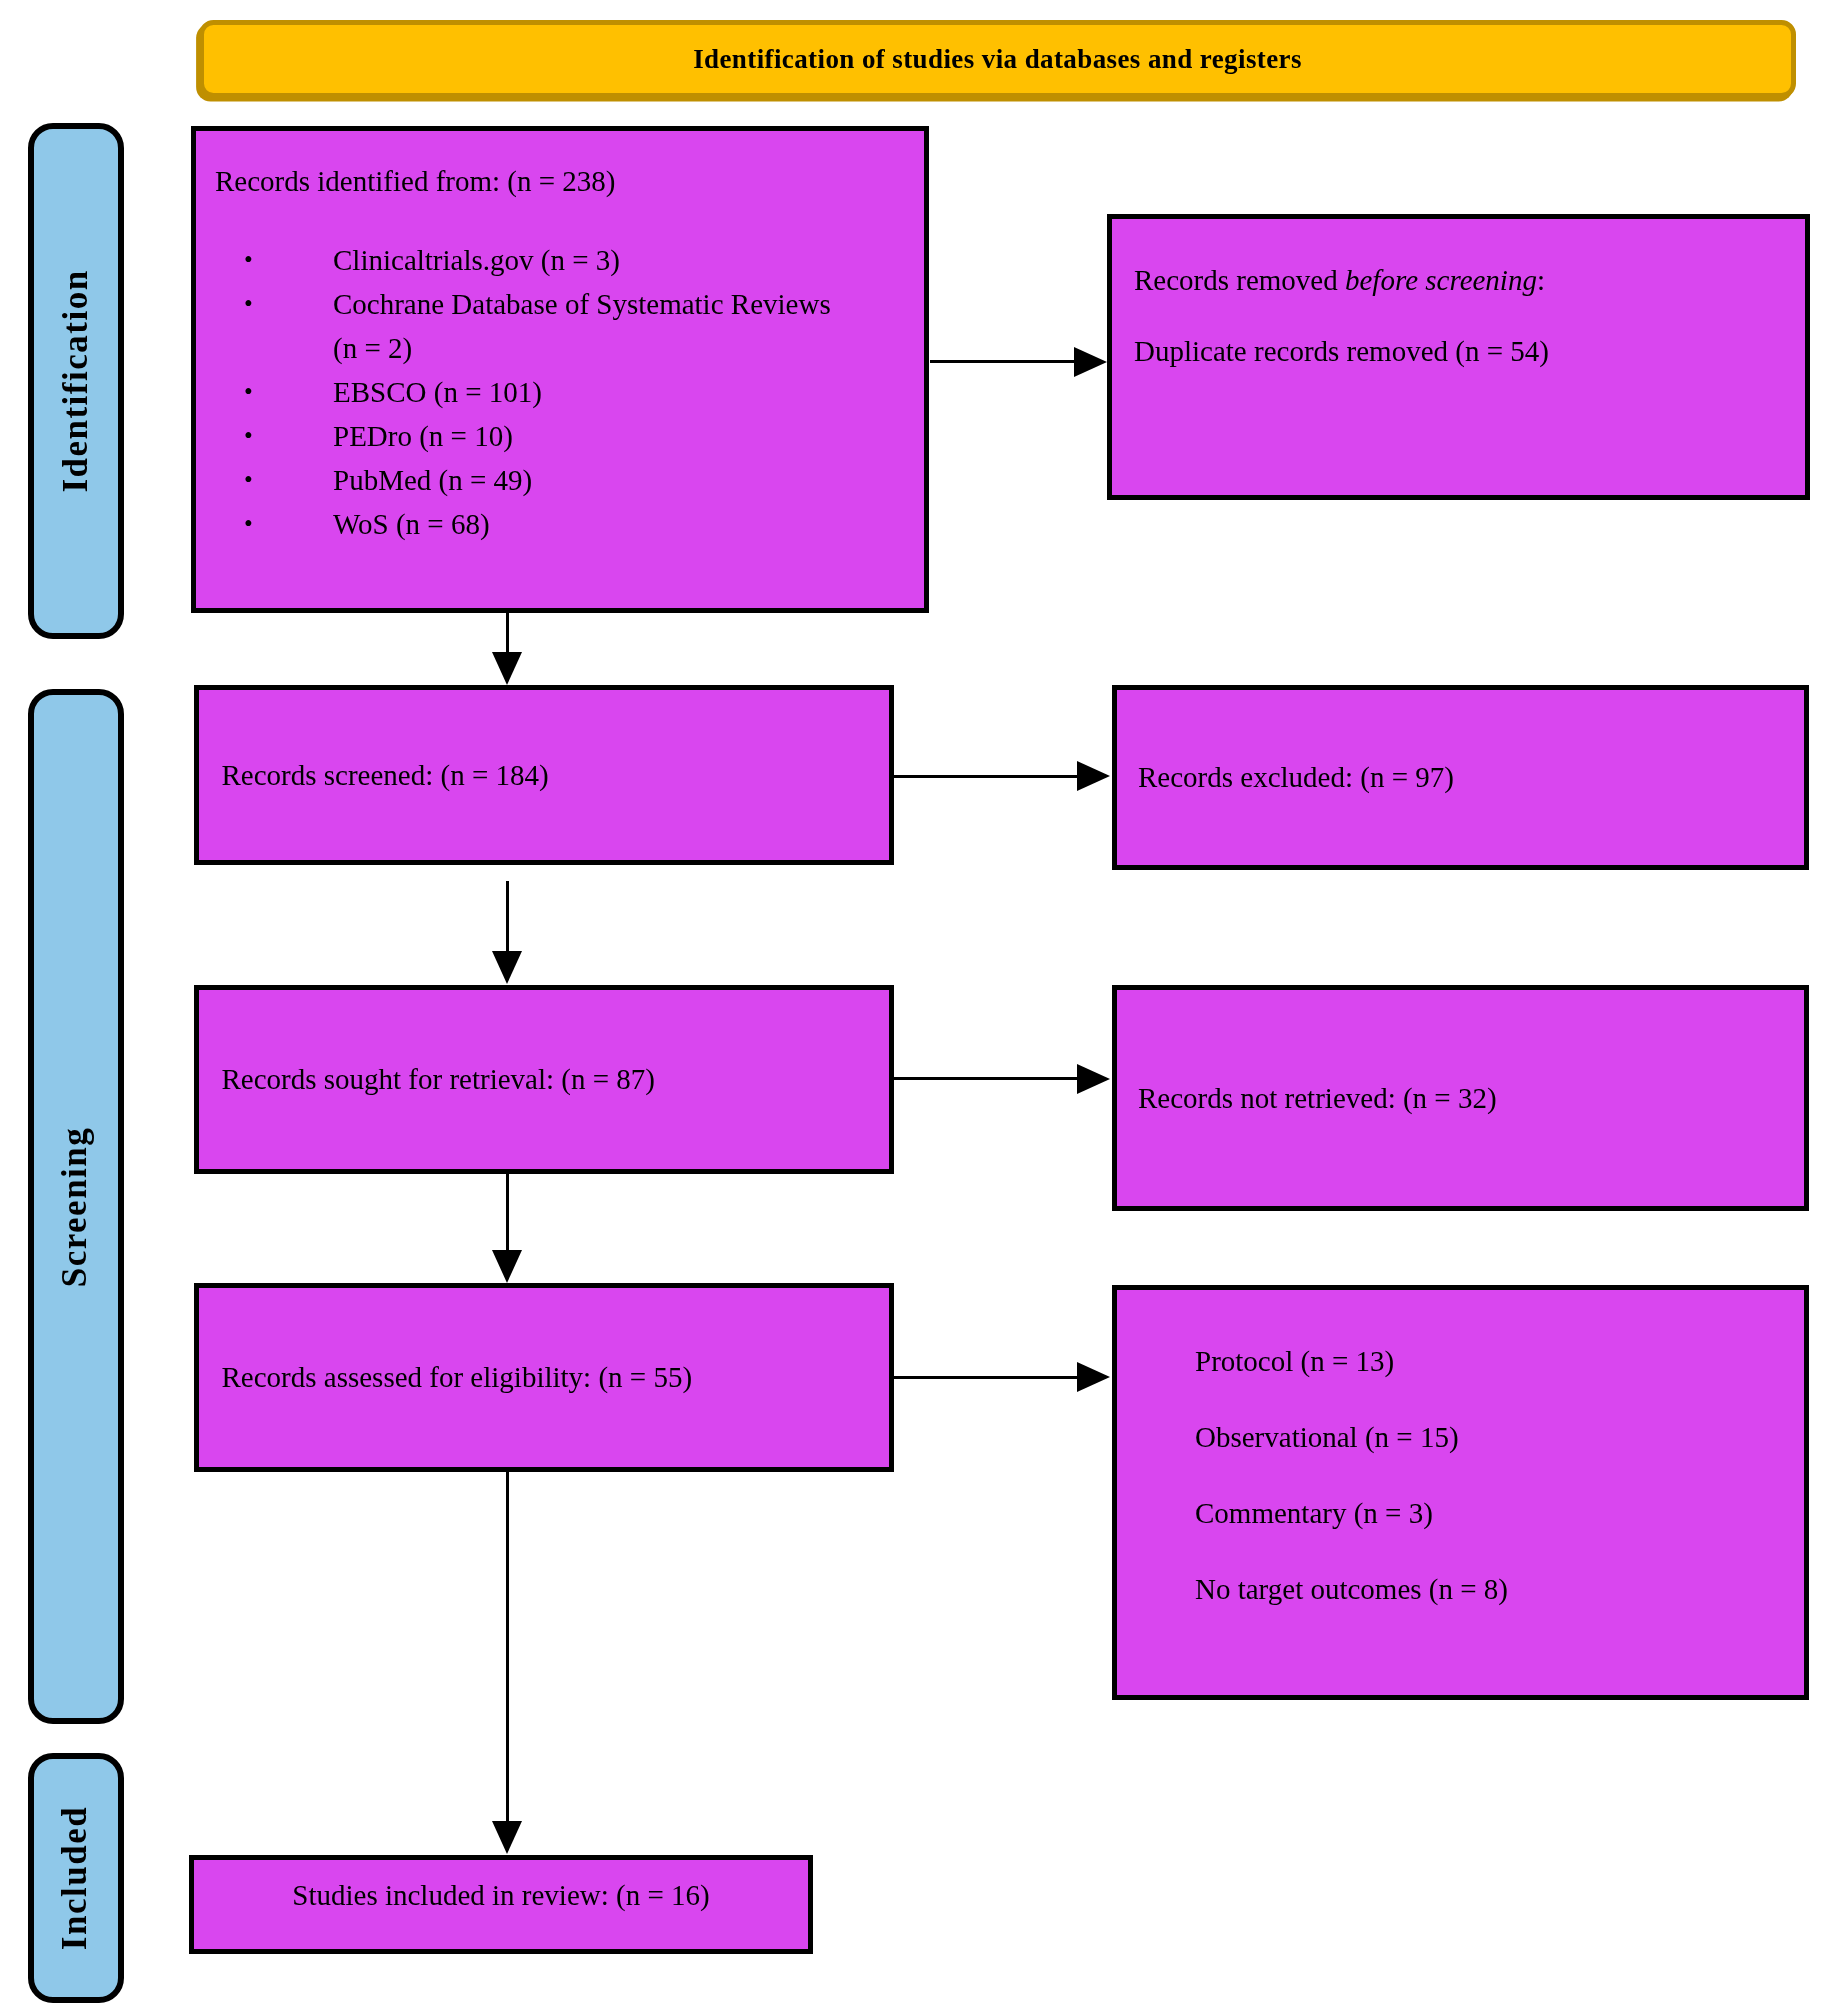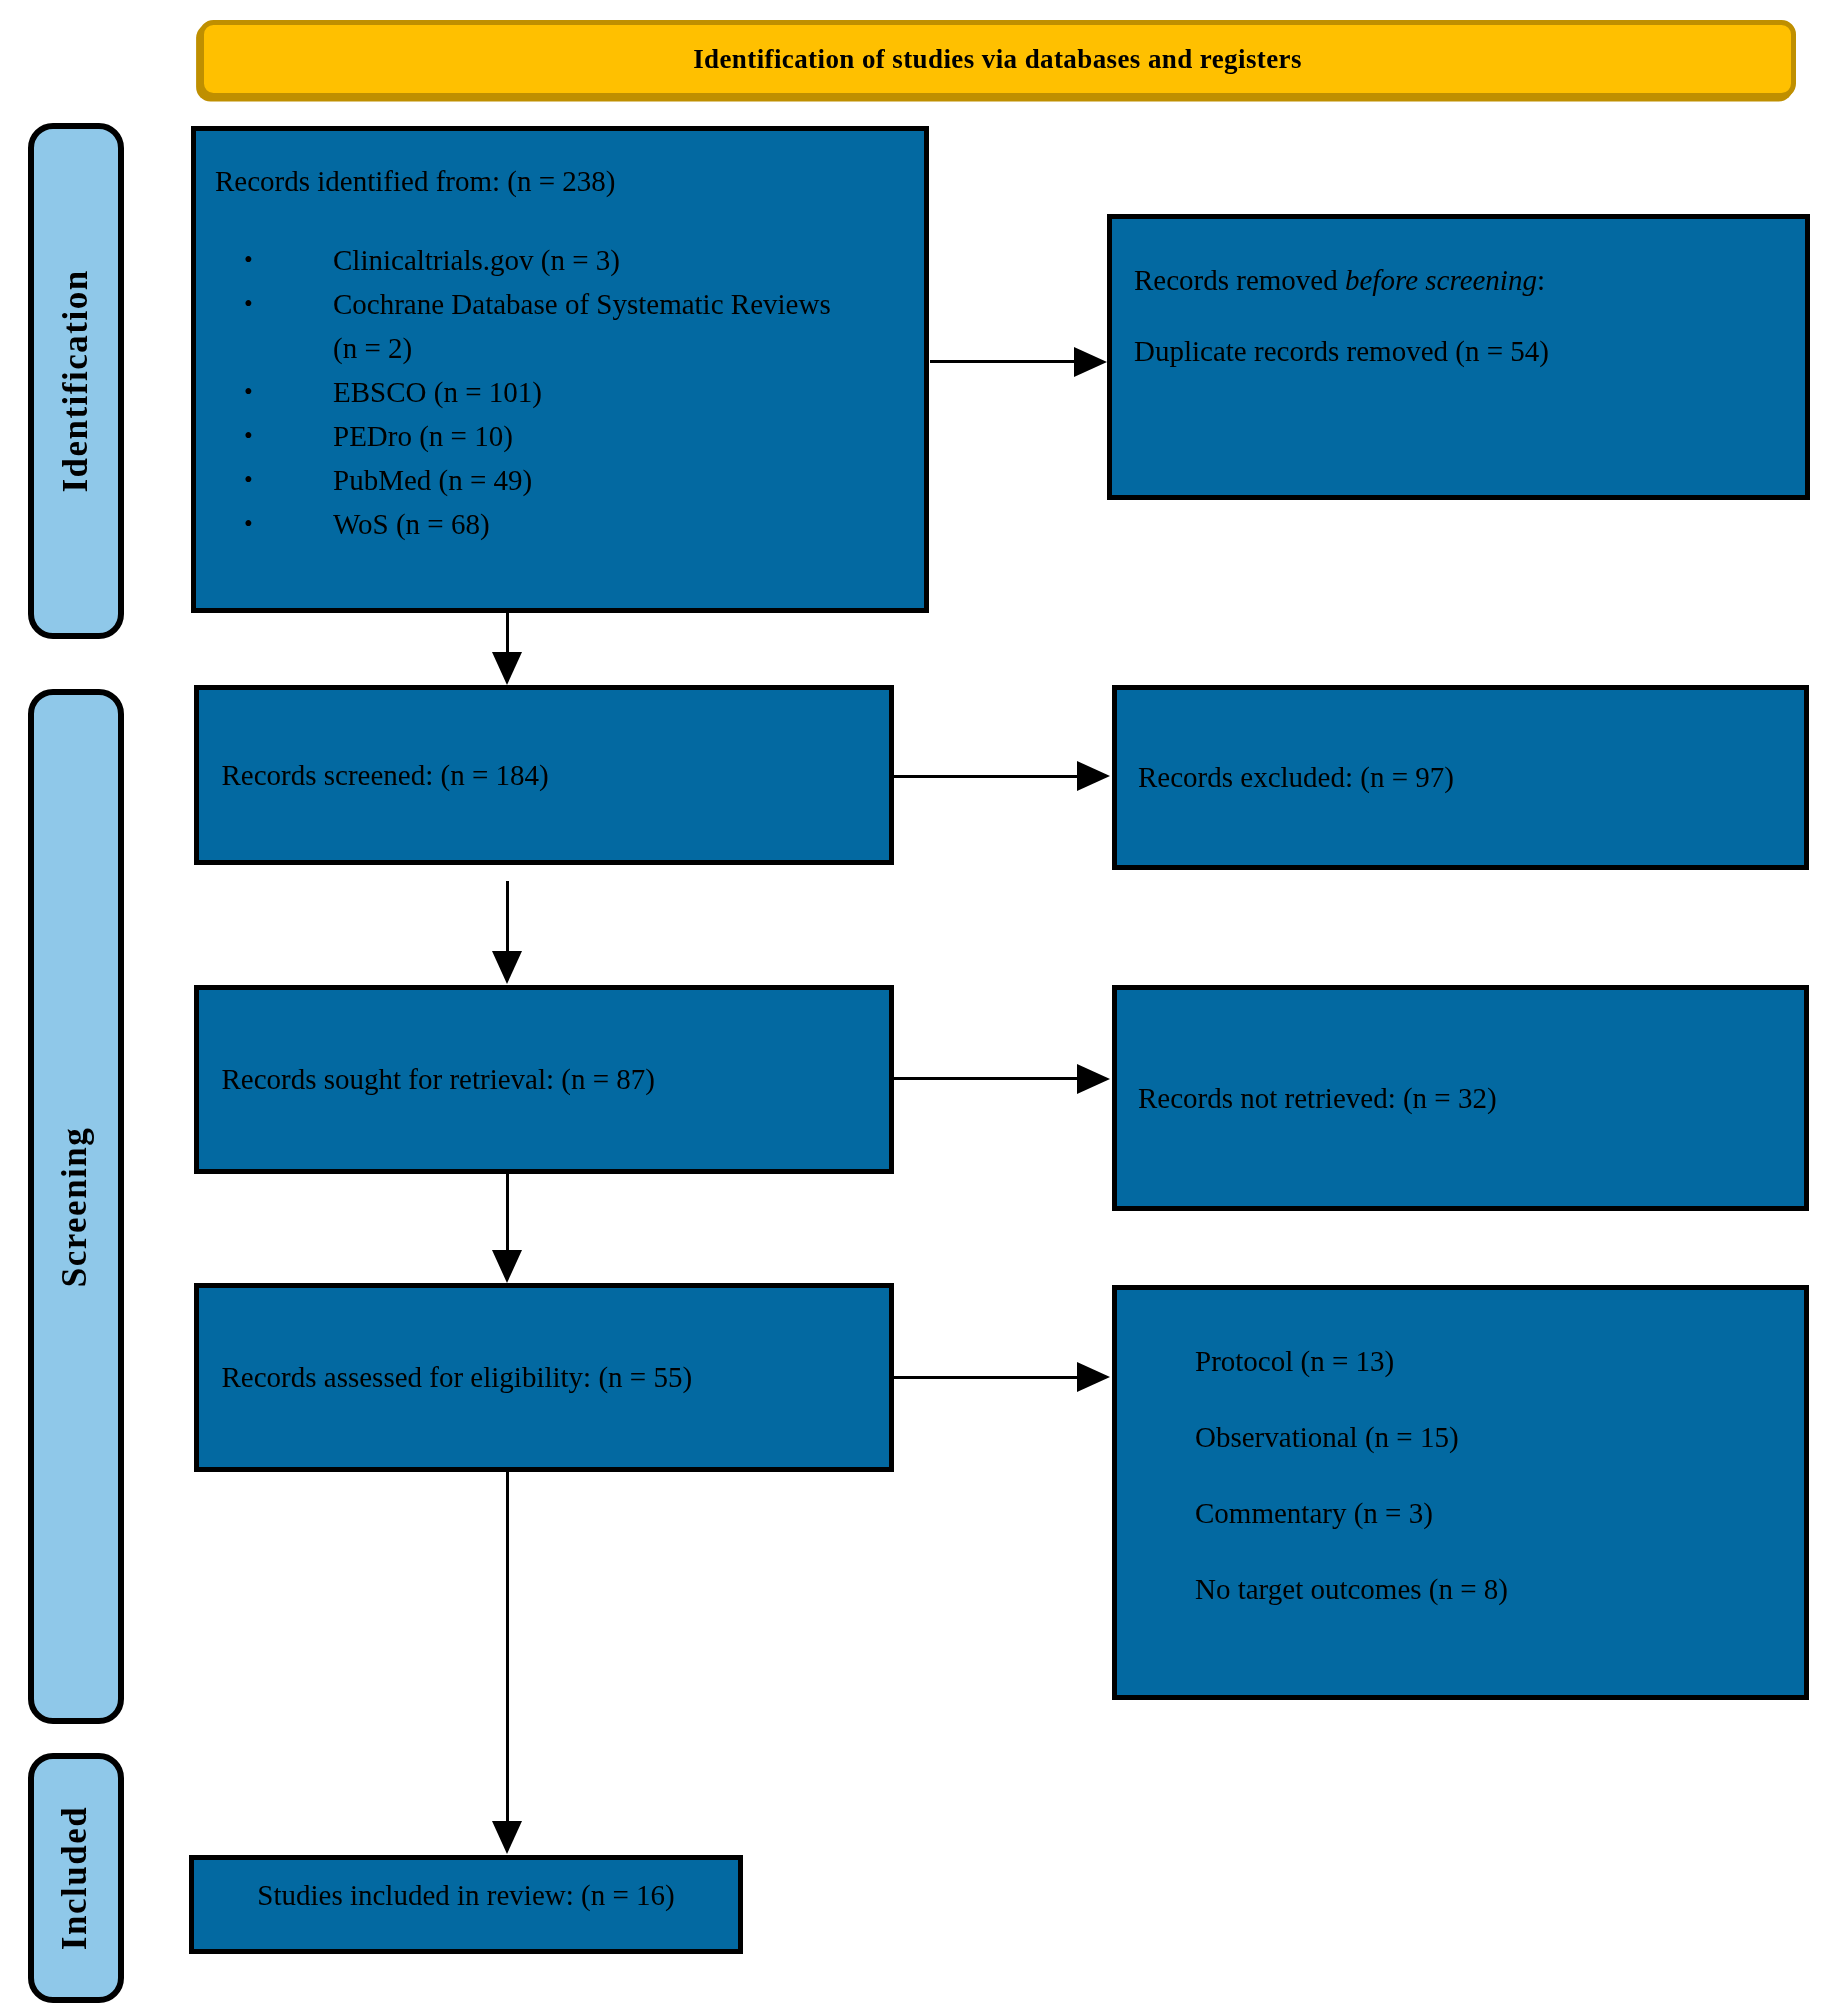--- a/index.html
+++ b/index.html
@@ -36,21 +36,21 @@
     transform:rotate(-90deg);
     white-space:nowrap;
     font-size:35px;font-weight:bold;letter-spacing:1.5px;
   }
   #stage-identification{top:123px;height:516px;}
   #stage-screening{top:689px;height:1035px;}
   #stage-included{top:1753px;height:250px;}
   
   .flowbox{
     position:absolute;
-    background:#0369a1;
+    background:#d946ef;
     border:5px solid #000;
     box-sizing:border-box;
     font-size:29px;
     line-height:41px;
   }
   #box-identified{left:191px;top:126px;width:738px;height:487px;padding:30px 22px 0 19px;}
   #box-identified .box-title{margin-bottom:0;}
   #box-identified ul{
     list-style:none;margin:36px 0 0 0;padding:0;
   }
@@ -68,21 +68,21 @@
   #box-removed .line1{margin-bottom:30px;}
   .vcenter{display:flex;align-items:center;}
   #box-screened{left:194px;top:685px;width:700px;height:180px;padding-left:22.5px;}
   #box-excluded-1{left:1112px;top:685px;width:697px;height:185px;padding-left:21px;}
   #box-sought{left:194px;top:985px;width:700px;height:189px;padding-left:22.5px;}
   #box-not-retrieved{left:1112px;top:985px;width:697px;height:226px;padding-left:21px;}
   #box-assessed{left:194px;top:1283px;width:700px;height:189px;padding-left:22.5px;}
   #box-excluded-2{left:1112px;top:1285px;width:697px;height:415px;padding:18px 14.5px 0 24px;}
   #box-excluded-2 ul{list-style:none;margin:0;padding:0;}
   #box-excluded-2 li{margin-top:31px;line-height:45px;padding-left:54px;}
-  #box-included{left:189px;top:1855px;width:554px;height:99px;
+  #box-included{left:189px;top:1855px;width:624px;height:99px;
     display:flex;align-items:center;justify-content:center;padding-bottom:19px;}
   .italic{font-style:italic;}
   
   .hline,.vline{position:absolute;background:#000;}
   .hline{height:2.9px;}
   .vline{width:2.9px;}
   .head-right{
     position:absolute;width:0;height:0;
     border-left:33px solid #000;
     border-top:15px solid transparent;

